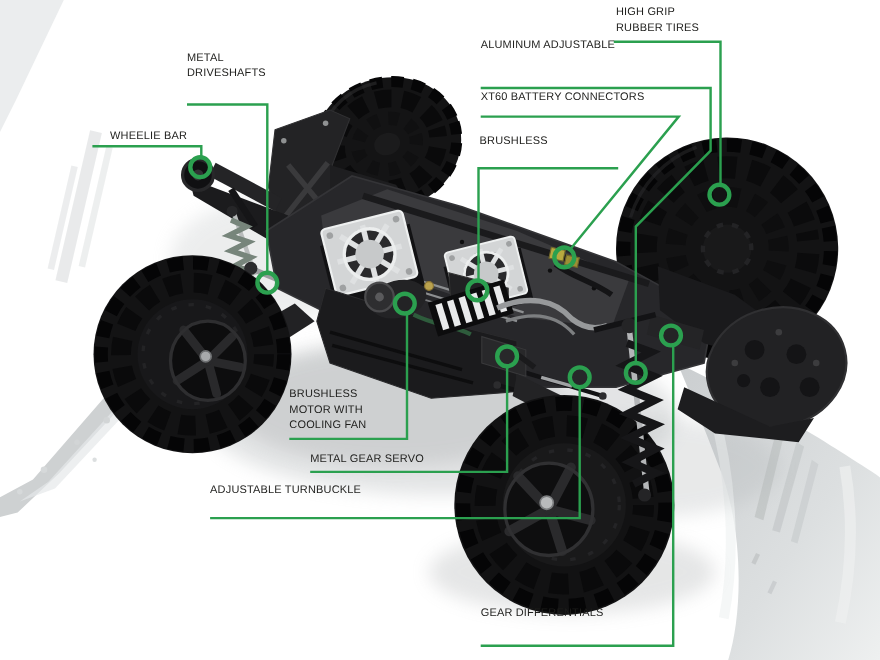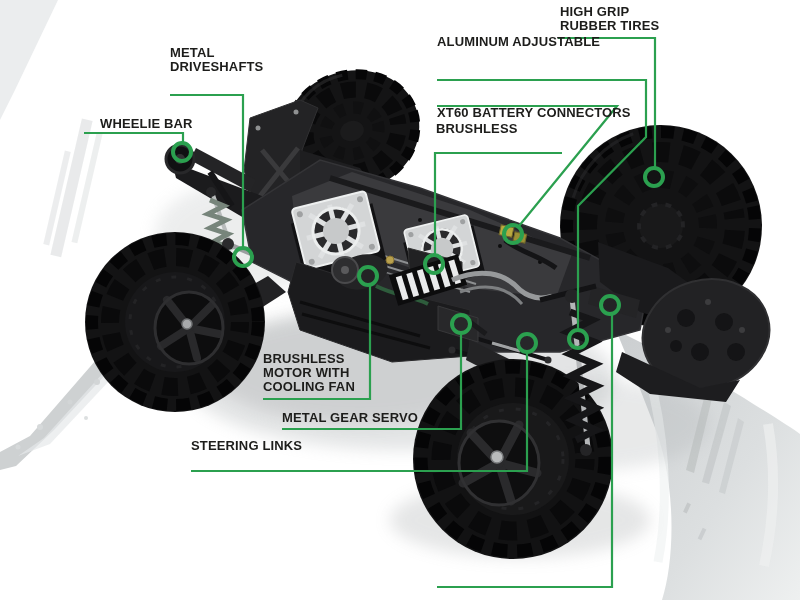--- a/index.html
+++ b/index.html
@@ -3,21 +3,21 @@
 <meta charset="utf-8">
 <style>
   html,body{margin:0;padding:0;background:#fff;}
   .stage{
     position:relative;width:800px;height:600px;background:#fff;overflow:hidden;
     font-family:"Liberation Sans",sans-serif;
   }
   svg.layer{position:absolute;left:0;top:0;width:800px;height:600px;}
   .callout{
     position:absolute;color:var(--label-color,#1d1d1b);
-    font-weight:bold;font-size:13px;line-height:14px;letter-spacing:.15px;
+    font-weight:normal;font-size:10px;line-height:14px;letter-spacing:.15px;
     white-space:nowrap;text-transform:uppercase;
   }
   .callout span{display:block;}
   .c-line{fill:none;stroke:var(--accent,#2ba04f);stroke-width:2.2;stroke-linejoin:miter;}
   .c-ring{fill:none;stroke:var(--accent,#2ba04f);stroke-width:4;}
 </style>
 </head>
 <body>
 
 <div class="stage">
@@ -338,38 +338,39 @@
 
   <div class="callout" style="left:560px;top:5px">
     <span>HIGH GRIP</span>
     <span>RUBBER TIRES</span>
   </div>
 
   <div class="callout" style="left:437px;top:35px">
     <span>ALUMINUM ADJUSTABLE</span>
   </div>
 
-  <div class="callout" style="left:437px;top:106px">
+  <div class="callout" style="left:437px;top:82px">
     <span>XT60 BATTERY CONNECTORS</span>
   </div>
 
   <div class="callout" style="left:436px;top:122px">
     <span>BRUSHLESS</span>
   </div>
 
   <div class="callout" style="left:263px;top:352px">
     <span>BRUSHLESS</span>
     <span>MOTOR WITH</span>
     <span>COOLING FAN</span>
   </div>
 
   <div class="callout" style="left:282px;top:411px">
     <span>METAL GEAR SERVO</span>
   </div>
 
   <div class="callout" style="left:191px;top:439px">
-    <span>STEERING LINKS</span>
+    <span>ADJUSTABLE TURNBUCKLE</span>
   </div>
 
   <div class="callout" style="left:437px;top:551px">
+    <span>GEAR DIFFERENTIALS</span>
   </div>
 
 </div>
 
 </body></html>

